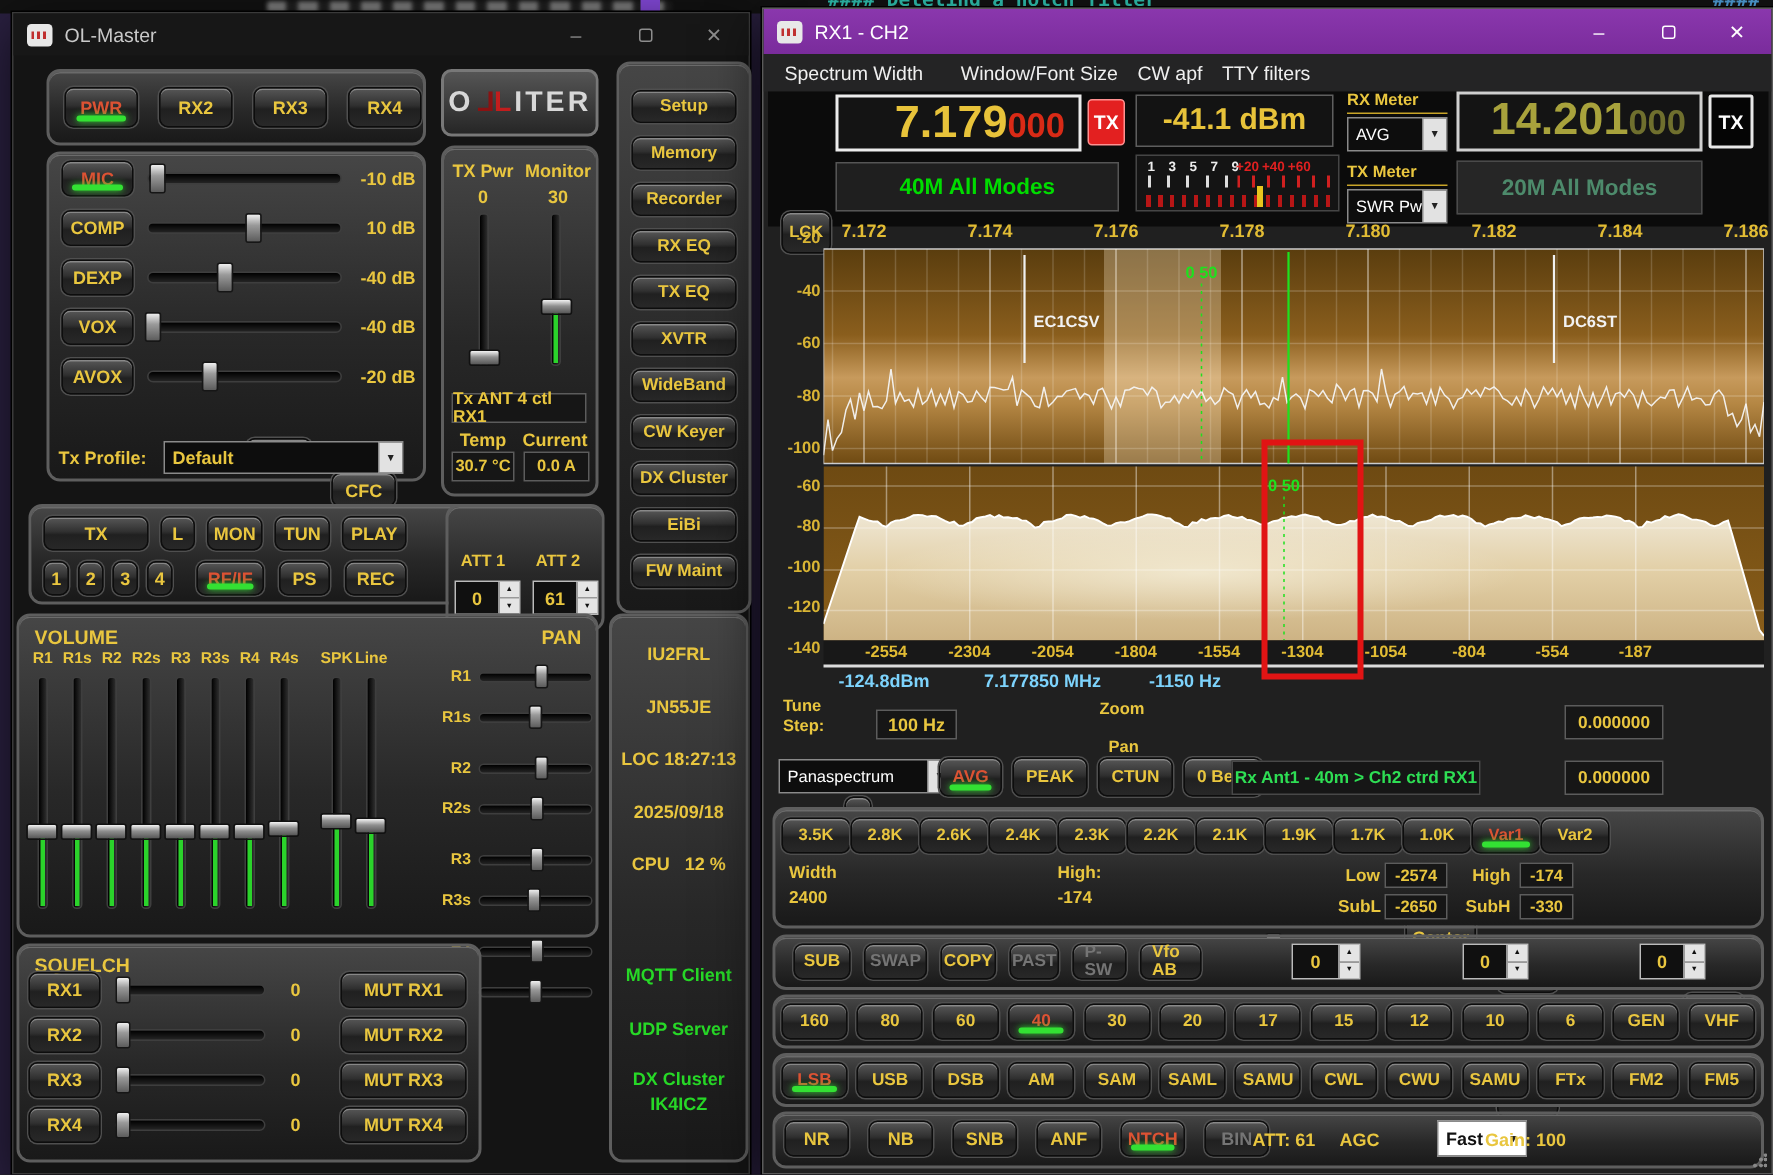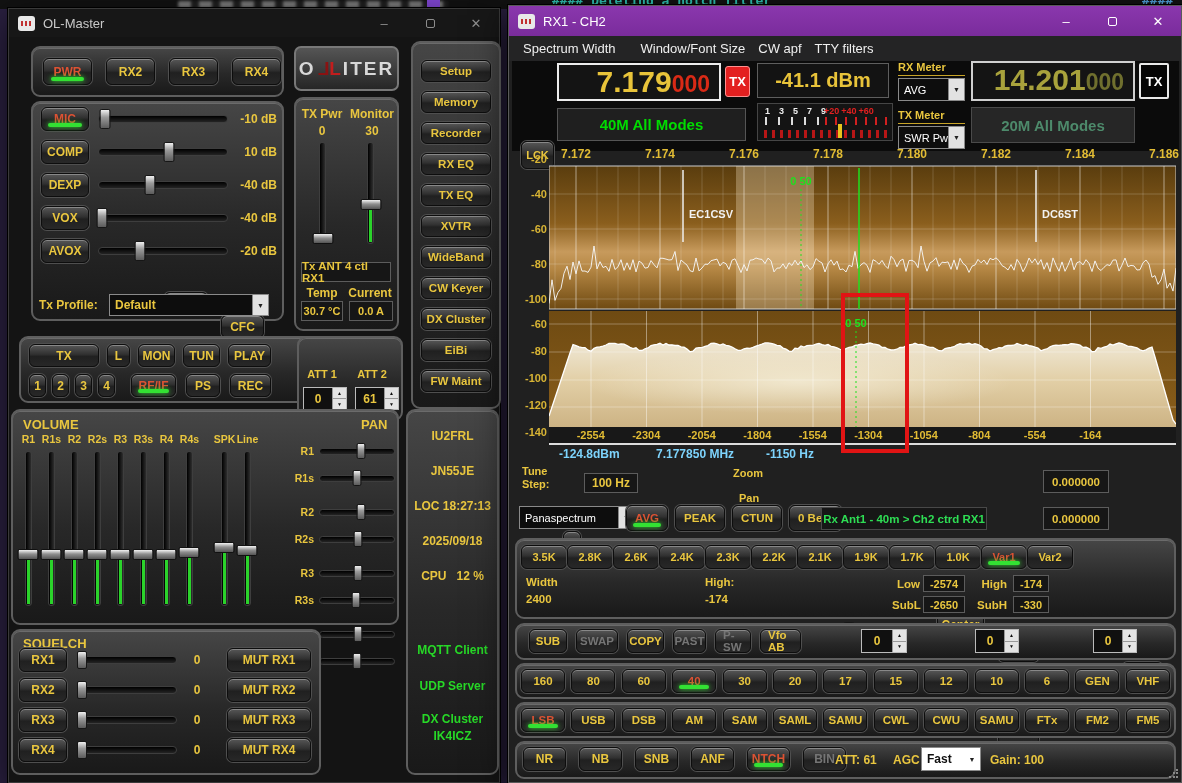--- a/index.html
+++ b/index.html
@@ -51,21 +51,21 @@
     background:linear-gradient(180deg,#f0f0f0,#9a9a9a 40%,#5c5c5c); border:1px solid #161616; border-radius:2px; }
   .hfill { position:absolute; left:1px; top:1px; bottom:1px; background:#2bd32b; border-radius:3px; }
   .vfader { position:absolute; width:7px; background:linear-gradient(90deg,#000,#2e2e2e); border:1px solid #3e3e3e; border-radius:3px; }
   .vfill { position:absolute; bottom:1px; left:1px; right:1px; background:#2bd32b; }
   .vthumb { position:absolute; left:50%; transform:translateX(-50%); width:21px; height:11px;
     background:linear-gradient(180deg,#f3f3f3,#8f8f8f 45%,#555); border:1px solid #111; border-radius:2px; }
   .combo { display:flex; align-items:center; background:#0d0d0d; border:1px solid #8a8a8a; color:#fff; font-size:12px; }
   .combo .cval { flex:1; padding-left:5px; overflow:hidden; white-space:nowrap; }
   .combo .carr { width:16px; align-self:stretch; background:#e2e2e2; color:#222; display:flex; align-items:center; justify-content:center; font-size:7px; border-left:1px solid #888; }
   .combo.ytext .cval { color:#e9c63f; font-weight:bold; }
-  .combo.light { background:#fff; color:#111; font-weight:bold; }
+  .combo.light { background:#fff; color:#111; font-weight:bold;margin-left:37px; }
   .combo.light .carr { background:#fff; border-left:none; }
   .spin { display:flex; background:#101010; border:1px solid #bbb; }
   .spin .sval { flex:1; color:#e9c63f; font-weight:bold; font-size:12px; display:flex; align-items:center; justify-content:center; }
   .spin .sarr { width:14px; display:flex; flex-direction:column; border-left:1px solid #999; }
   .spin .sarr div { flex:1; background:#e4e4e4; color:#111; font-size:5px; line-height:1; display:flex; align-items:center; justify-content:center; }
   .spin .sarr div + div { border-top:1px solid #999; }
 
   
   #topbtns { position:absolute; left:34px; top:49px; display:flex; gap:14px; }
   #topbtns .btn { width:49px; height:27px; }
@@ -781,21 +781,21 @@
     <div id="offlabs">
         <div>-2554</div>
         <div>-2304</div>
         <div>-2054</div>
         <div>-1804</div>
         <div>-1554</div>
         <div>-1304</div>
         <div>-1054</div>
         <div>-804</div>
         <div>-554</div>
-        <div>-164</div>
+        <div>-187</div>
       </div>
   </div>
   <div id="statusrow">
     <span style="left:10px;">-124.8dBm</span>
     <span style="left:107px;">7.177850 MHz</span>
     <span style="left:217px;">-1150 Hz</span>
   </div>
   <div id="redrect"></div>
 
   <div class="ylab abs" style="left:13px;top:459px;font-size:11px;">Tune</div>

